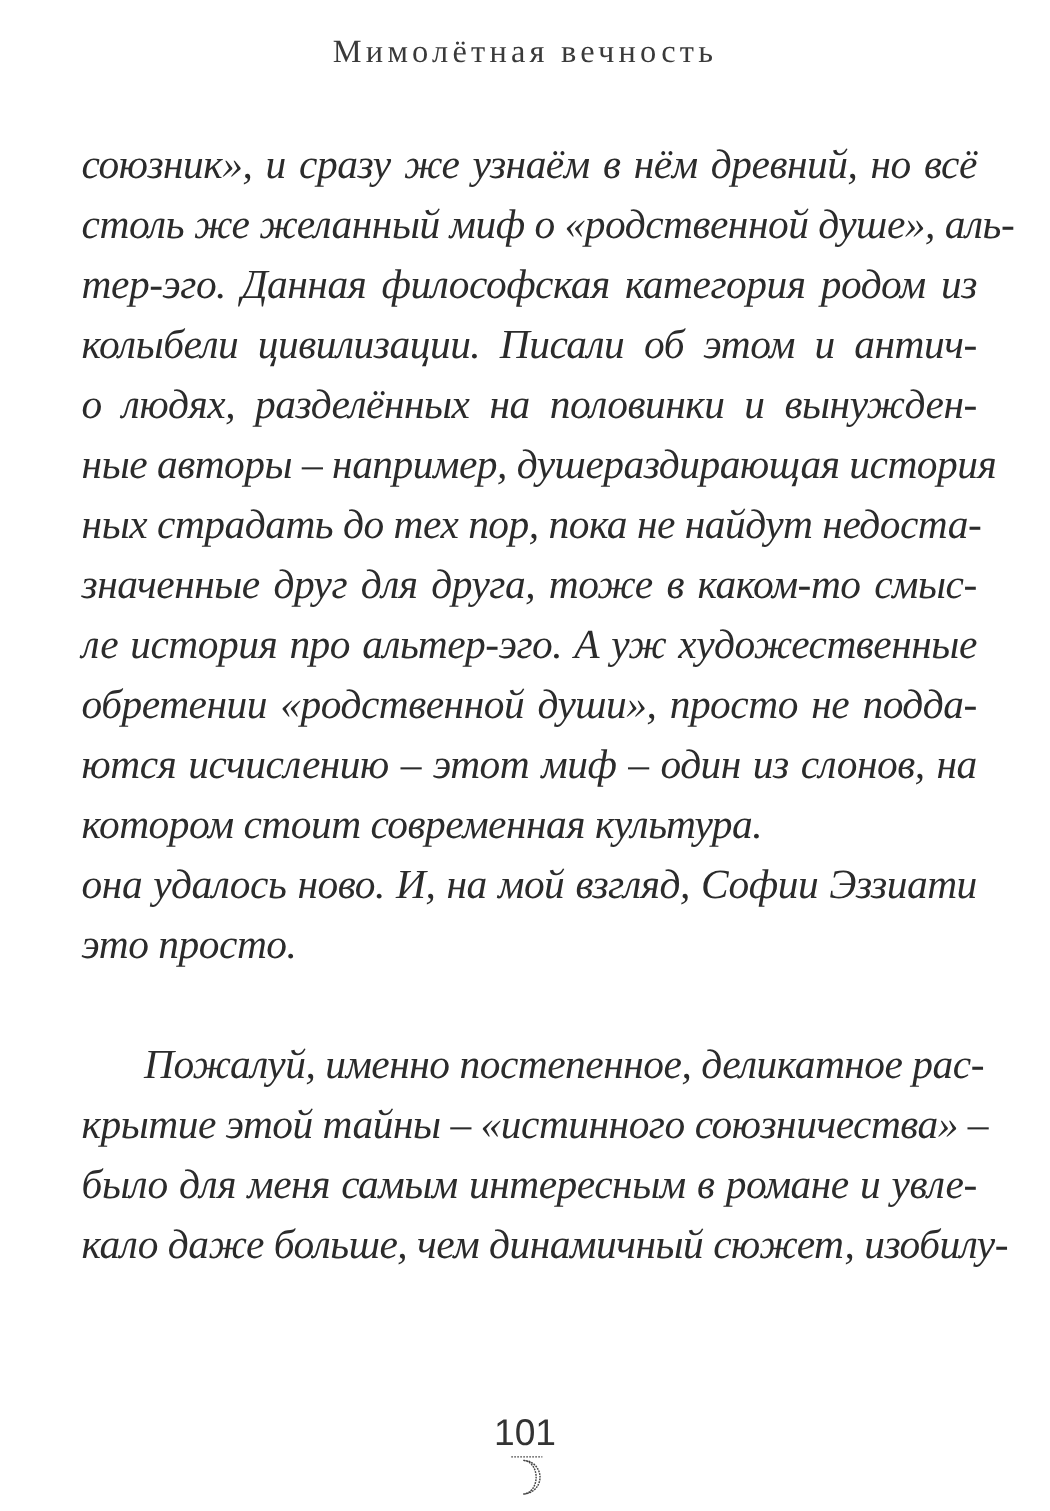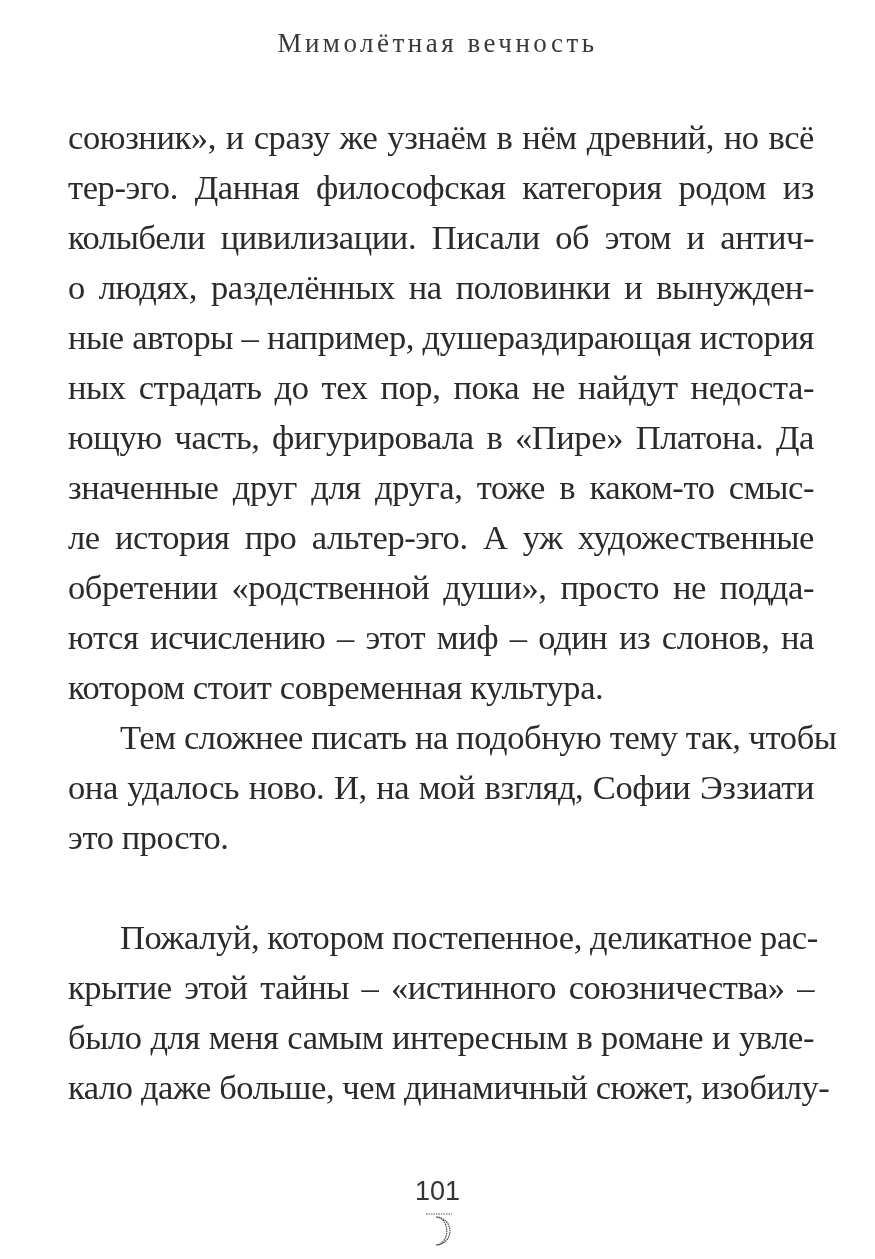--- a/index.html
+++ b/index.html
@@ -20,66 +20,66 @@
       position: absolute; top: 112px; left: 68px; width: 746px;
     }
     .line {
       display: block;
       height: 50px; line-height: 50px;
       font-size: 34.5px;
       white-space: nowrap;
       text-align: justify;
       text-align-last: justify;
       letter-spacing: -0.4px;
+      font-style: italic;
     }
     .line.last { text-align-last: left; }
     .line.indent { padding-left: 52px; }
     .gap { height: 50px; }
     .folio {
       position: absolute; top: 1176px; left: 0; width: 875px;
       text-align: center;
       font-family: "Liberation Sans", "DejaVu Sans", sans-serif;
-      font-size: 27px; color: #333;
+      font-size: 31px; color: #333;
     }
     .moon-ornament {
       position: absolute; top: 1212px; left: 422px; width: 34px; height: 36px;
     }
   </style>
 </head>
 <body>
 
 <div class="running-header">Мимолётная вечность</div>
 
 <div class="page-body">
 
   <div>
     <span class="line">союзник», и сразу же узнаём в нём древний, но всё</span>
+    <span class="line">столь же желанный миф о «родственной душе», аль-</span>
     <span class="line">тер-эго. Данная философская категория родом из</span>
     <span class="line">колыбели цивилизации. Писали об этом и антич-</span>
     <span class="line">о людях, разделённых на половинки и вынужден-</span>
     <span class="line">ные авторы – например, душераздирающая история</span>
     <span class="line">ных страдать до тех пор, пока не найдут недоста-</span>
-    <span class="line">ющую часть, фигурировала в «Пире» Платона. Да</span>
     <span class="line">значенные друг для друга, тоже в каком-то смыс-</span>
     <span class="line">ле история про альтер-эго. А уж художественные</span>
     <span class="line">обретении «родственной души», просто не подда-</span>
     <span class="line">ются исчислению – этот миф – один из слонов, на</span>
     <span class="line last">котором стоит современная культура.</span>
   </div>
 
   <div>
-    <span class="line indent">Тем сложнее писать на подобную тему так, чтобы</span>
     <span class="line">она удалось ново. И, на мой взгляд, Софии Эззиати</span>
     <span class="line last">это просто.</span>
   </div>
 
   <div class="gap"></div>
 
   <div>
-    <span class="line indent">Пожалуй, котором постепенное, деликатное рас-</span>
+    <span class="line indent">Пожалуй, именно постепенное, деликатное рас-</span>
     <span class="line">крытие этой тайны – «истинного союзничества» –</span>
     <span class="line">было для меня самым интересным в романе и увле-</span>
     <span class="line">кало даже больше, чем динамичный сюжет, изобилу-</span>
 
   </div>
 </div>
 
 <div class="folio">101</div>
 
 <svg class="moon-ornament" viewBox="0 0 34 36">

